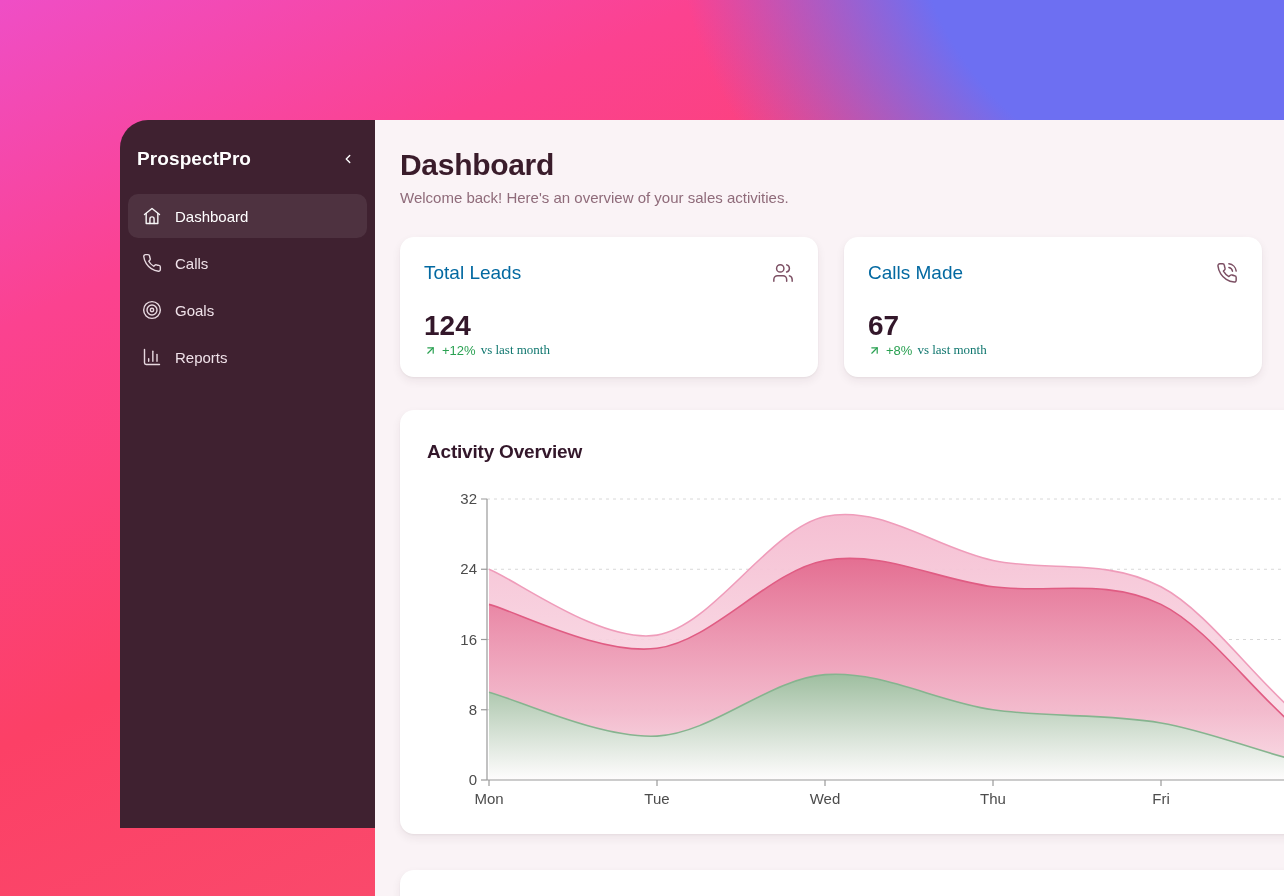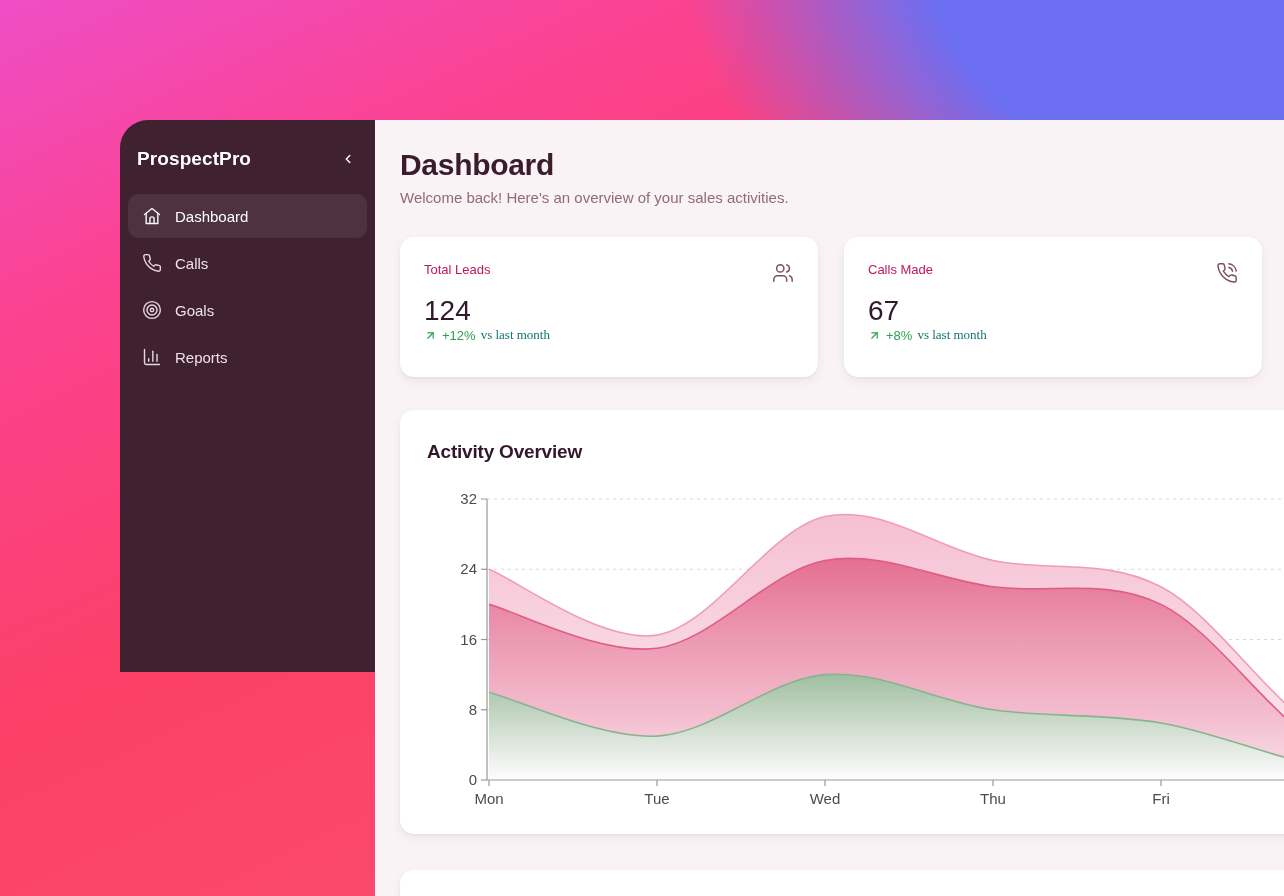--- a/index.html
+++ b/index.html
@@ -8,21 +8,21 @@
     font-family:"Liberation Sans", sans-serif;
     background:
       radial-gradient(1000px 760px at 104% -10%, #6d6ff2 42%, rgba(109,111,242,0) 66%),
       linear-gradient(155deg, #ef4ec6 0%, #fb4290 22%, #fc4066 50%, #f75572 100%);
     position:relative;
   }
   .app { position:absolute; left:120px; top:120px; width:1164px; height:776px; display:flex; }
 
   
   .sidebar {
-    width:255px; flex:none; height:552px;
+    width:255px; flex:none; height:708px;
     background:#3f2130; color:#f4e8ee;
     border-top-left-radius:28px;
     padding:0 8px;
   }
   .sidebar-header { display:flex; align-items:center; justify-content:space-between; padding:28px 8px 24px 9px; }
   .brand { font-size:19px; font-weight:700; color:#ffffff; letter-spacing:.1px; }
   .collapse-btn { background:none; border:none; color:#ffffff; cursor:pointer; width:22px; height:22px; display:flex; align-items:center; justify-content:center; }
   .nav-item {
     display:flex; align-items:center; gap:13px;
     padding:12px 14px; border-radius:10px; margin-bottom:3px;
@@ -36,24 +36,24 @@
   .main { width:1340px; flex:none; background:#faf3f6; padding:28px 0 0 25px; }
   h1.page-title { font-size:30px; font-weight:800; color:#3a1c2b; letter-spacing:-.3px; }
   .subtitle { margin-top:7px; font-size:15px; color:#8f6b7a; }
 
   .cards { margin-top:31px; display:grid; grid-template-columns:repeat(3,418px); gap:26px; }
   .card {
     background:#ffffff; border-radius:14px; height:140px; padding:25px 24px;
     box-shadow:0 1px 2px rgba(63,33,48,.05), 0 4px 10px rgba(63,33,48,.07);
   }
   .card-top { display:flex; align-items:flex-start; justify-content:space-between; }
-  .card-label { font-size:13px; font-weight:500; color:#be185d; }
+  .card-label { font-size:19px; font-weight:500; color:#0369a1; }
   .card-icon { color:#7c4f63; }
   .card-icon svg { width:22px; height:22px; }
-  .card-value { margin-top:7px; font-size:28px; font-weight:400; color:#33172a; }
+  .card-value { margin-top:22px; font-size:28px; font-weight:700; color:#33172a; }
   .card-trend { display:flex; align-items:center; gap:5px; font-size:13px; }
   .trend-arrow { color:#2aa152; display:flex; }
   .trend-arrow svg { width:13px; height:13px; }
   .trend-pct { color:#2aa152; font-weight:500; }
   .trend-suffix { color:#0f766e;font-family:Liberation Serif, serif; }
 
   .chart-card {
     margin-top:33px; width:1140px; height:424px; background:#ffffff; border-radius:14px;
     box-shadow:0 1px 2px rgba(63,33,48,.05), 0 4px 10px rgba(63,33,48,.07);
     padding:31px 0 0 27px; position:relative; overflow:hidden;

